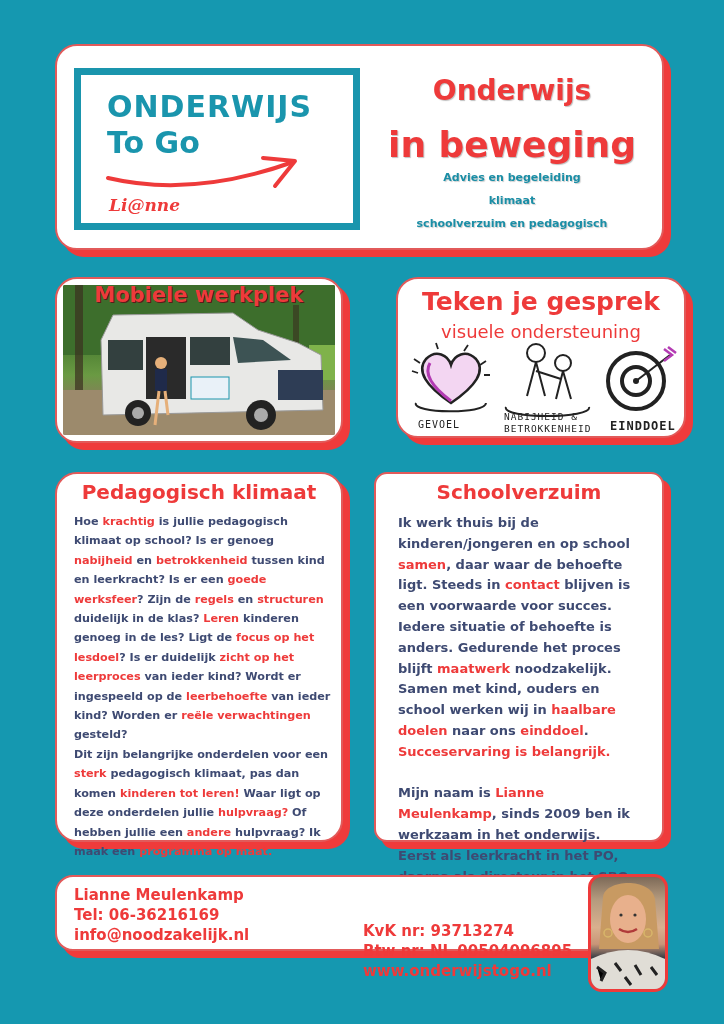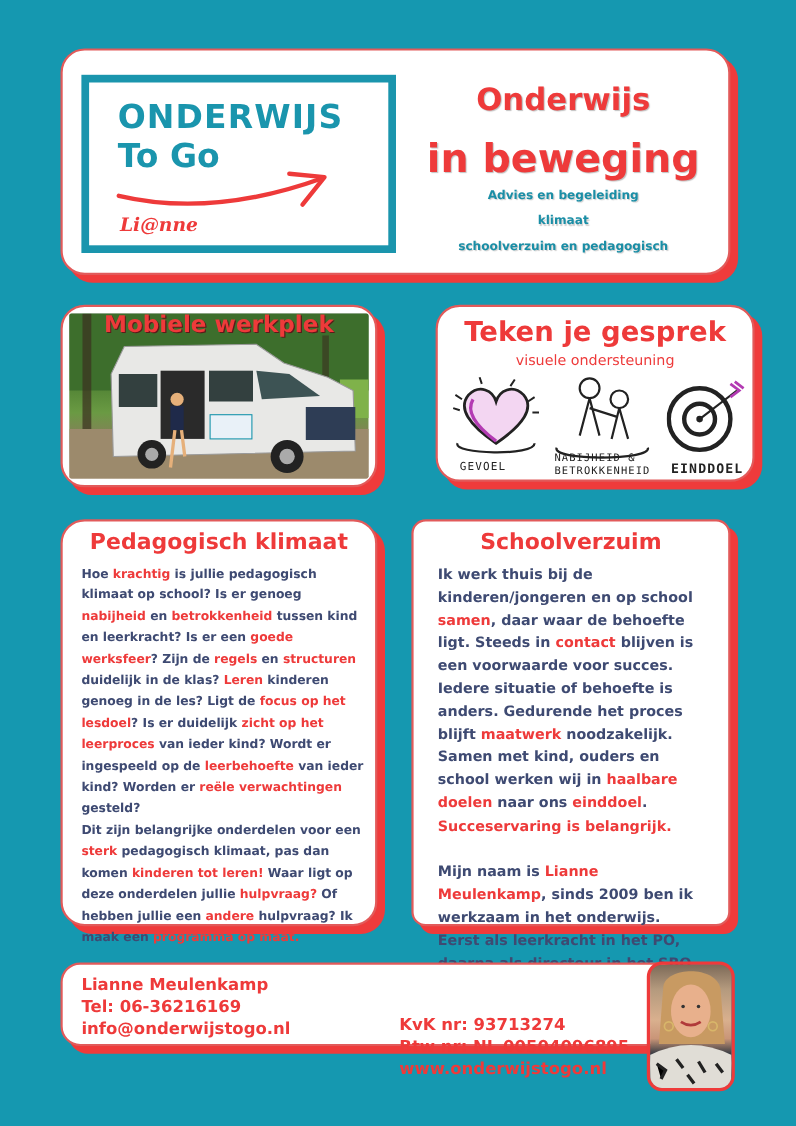--- a/index.html
+++ b/index.html
@@ -67,21 +67,21 @@
   }
 
   
   #teken-panel { left:374px; top:277px; width:290px; height:161px;margin-left:22px; }
   .teken-title {
     position:absolute; left:0; right:0; top:8px; text-align:center;
     font-weight:bold; font-size:25px; color:#ee3a3a;
   }
   .teken-sub {
     position:absolute; left:0; right:0; top:42px; text-align:center;
-    font-size:13px; color:#ee3a3a;
+    font-size:18px; color:#ee3a3a;
   }
   .teken-icons { position:absolute; left:8px; top:62px; width:274px; height:98px; }
   .icon-label {
     position:absolute; font-family:"DejaVu Sans Mono", monospace; font-size:10px; color:#222;
     letter-spacing:1px;
   }
 
   
   .content-panel { top:472px; height:370px; }
   #pedagogisch { left:55px; width:288px; }
@@ -211,21 +211,21 @@
     <div id="sv-p1"><span>Ik werk thuis bij de kinderen/jongeren en op school </span><span class="hl">samen</span><span>, daar waar de behoefte ligt. Steeds in </span><span class="hl">contact</span><span> blijven is een voorwaarde voor succes. Iedere situatie of behoefte is anders. Gedurende het proces blijft </span><span class="hl">maatwerk</span><span> noodzakelijk. Samen met kind, ouders en school werken wij in </span><span class="hl">haalbare doelen</span><span> naar ons </span><span class="hl">einddoel</span><span>. </span><span class="hl">Succeservaring is belangrijk.</span></div>
     <div class="para-gap"></div>
     <div id="sv-p2"><span>Mijn naam is </span><span class="hl">Lianne Meulenkamp</span><span>, sinds 2009 ben ik werkzaam in het onderwijs. Eerst als leerkracht in het PO, daarna als directeur in het SBO.</span></div>
   </div>
 </div>
 
 <div id="footer" class="panel">
   <div class="foot-col left">
     <div>Lianne Meulenkamp</div>
     <div>Tel: 06-36216169</div>
-    <div>info@onderwijstogo.nl</div>
+    <div>info@noodzakelijk.nl</div>
   </div>
   <div class="foot-col right">
     <div>KvK nr: 93713274</div>
     <div>Btw nr: NL 00504096895</div>
     <div>www.onderwijstogo.nl</div>
   </div>
 </div>
 <div id="photo-frame">
   <svg width="74" height="112" viewBox="0 0 74 112">
     <path d="M12 20 C 14 2, 60 0, 64 22 L 68 72 L 8 72 Z" fill="#c89a62"></path>

